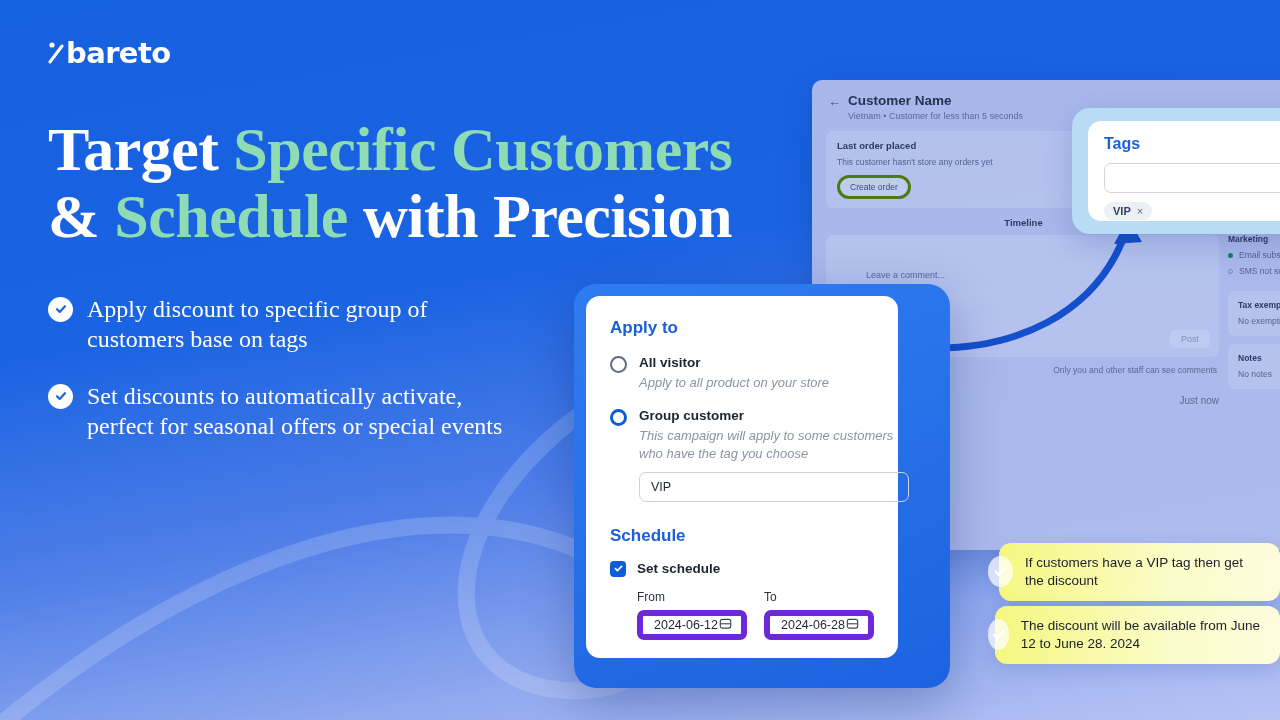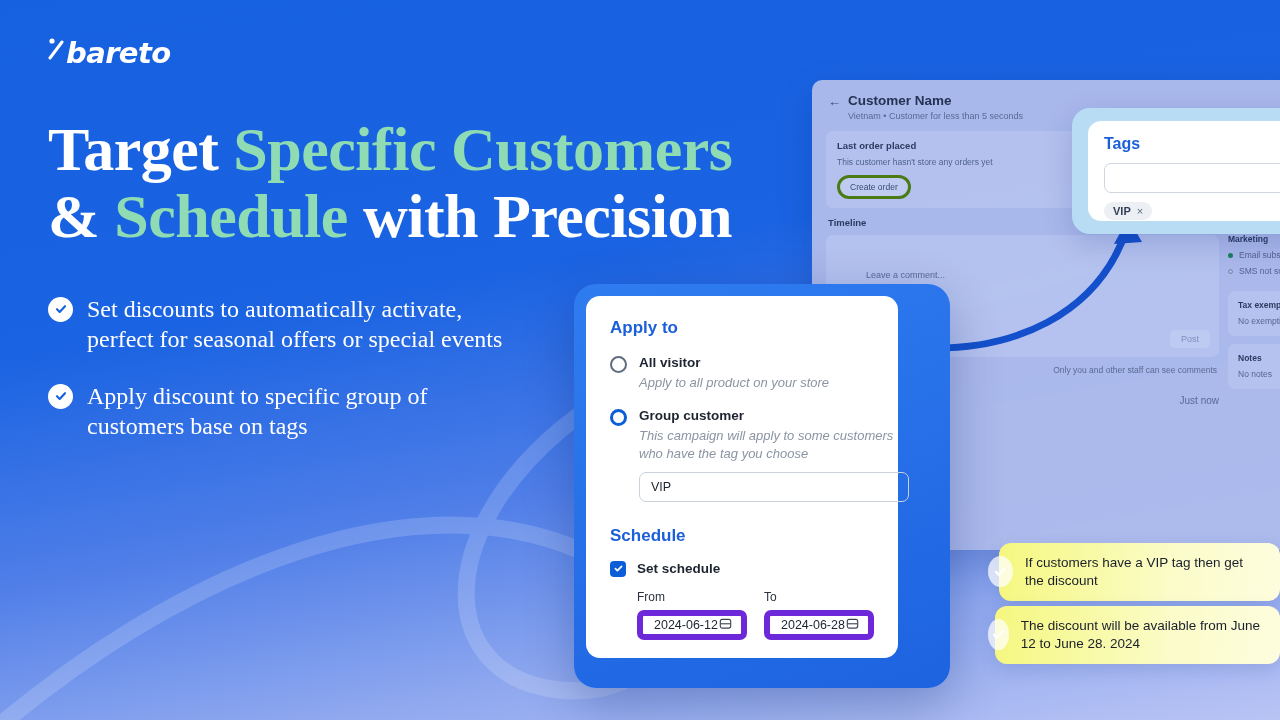--- a/index.html
+++ b/index.html
@@ -9,21 +9,21 @@
     position: relative;
     background: linear-gradient(170deg, #1661e0 0%, #1a63e2 38%, #4f7ee8 62%, #8fa8ef 82%, #b9c4f4 100%);
   }
 
   
   .bg-swirl { position: absolute; inset: 0; z-index: 0; pointer-events: none; }
 
   
   .hero { position: absolute; left: 48px; top: 36px; width: 700px; z-index: 5; }
 
-  .logo-row { display: flex; height: 34px; font-style: italic; }
+  .logo-row { display: flex; align-items: center; height: 34px; }
   .logo-mark { width: 17px; height: 26px; position: relative; margin-right: 1px; }
   .logo-text {
     font-family: "DejaVu Sans", sans-serif;
     font-size: 29px; font-weight: 700; color: #ffffff;
     letter-spacing: -0.6px;
   }
 
   .headline {
     margin-top: 46px;
     font-family: "Liberation Serif", serif;
@@ -65,21 +65,21 @@
   .admin-side { flex: 0 0 92px; }
 
   .panel { background: #b9c5f0; border-radius: 7px; padding: 9px 11px; margin-bottom: 9px; }
   .panel-title { font-size: 9.5px; font-weight: 700; color: #2b3a5c; }
   .panel-text { font-size: 8.5px; color: #53628c; margin-top: 6px; }
   .ghost-btn {
     display: inline-block; margin-top: 8px; font-size: 8.5px; color: #3a4a72;
     background: #c5cff2; border: 3px solid #4d7c0f; border-radius: 13px; padding: 4px 10px;
   }
 
-  .tl-label { font-size: 9.5px; font-weight: 700; color: #2b3a5c; margin: 4px 0 7px 2px; }
+  .tl-label { font-size: 9.5px; font-weight: 700; color: #2b3a5c; margin: 4px 0 7px 2px; text-align: center; }
   .tl-box { background: #b9c5f0; border-radius: 7px; padding: 9px; }
   .tl-row { display: flex; align-items: center; }
   .tl-avatar {
     width: 22px; height: 22px; border-radius: 5px; background: #7b6ff0;
     color: #fff; font-size: 8.5px; display: flex; align-items: center; justify-content: center;
     margin-right: 9px;
     margin-top: 40px;
   }
   .tl-input { font-size: 9px; color: #5a6a93; }
   .tl-foot { display: flex; justify-content: flex-end; margin-top: 24px; }
@@ -213,29 +213,29 @@
     <span>Target </span><span class="hl-accent">Specific Customers</span><span> &amp; </span><span class="hl-accent">Schedule</span><span> with Precision</span>
   </h1>
 
   <div class="bullets">
     <div class="bullet">
       <span class="bullet-icon">
         <svg width="14" height="14" viewBox="0 0 14 14">
             <path d="M3 7.2 L5.7 10 L11 4.2" fill="none" stroke="#1661e0" stroke-width="2.1" stroke-linecap="round" stroke-linejoin="round"></path>
           </svg>
       </span>
-      <span class="bullet-text">Set discounts to automatically activate, perfect for seasonal offers or special events</span>
+      <span class="bullet-text">Apply discount to specific group of customers base on tags</span>
     </div>
     <div class="bullet">
       <span class="bullet-icon">
         <svg width="14" height="14" viewBox="0 0 14 14">
             <path d="M3 7.2 L5.7 10 L11 4.2" fill="none" stroke="#1661e0" stroke-width="2.1" stroke-linecap="round" stroke-linejoin="round"></path>
           </svg>
       </span>
-      <span class="bullet-text">Apply discount to specific group of customers base on tags</span>
+      <span class="bullet-text">Set discounts to automatically activate, perfect for seasonal offers or special events</span>
     </div>
   </div>
 </div>
 
 <div class="admin-window">
 
   <div class="admin-head">
     <span class="admin-back">←</span>
     <div>
       <div class="admin-title">Customer Name</div>

